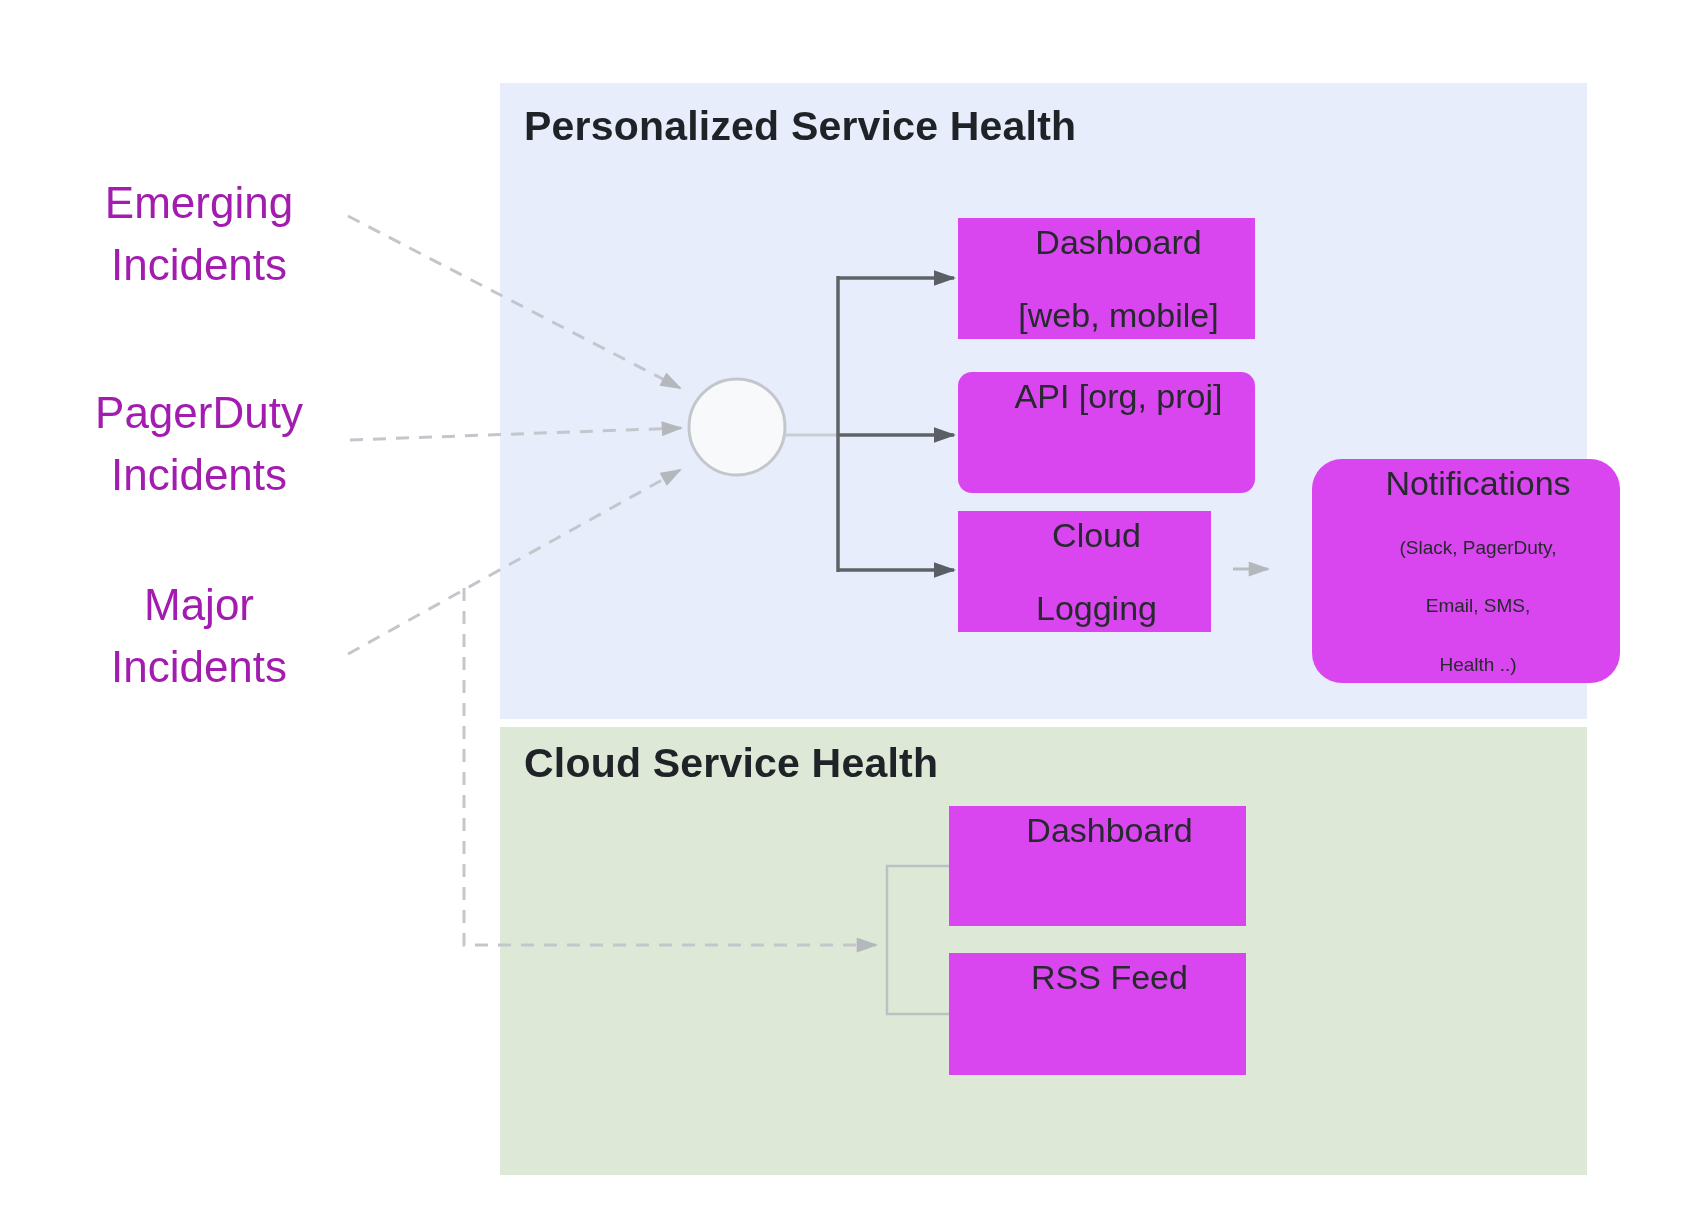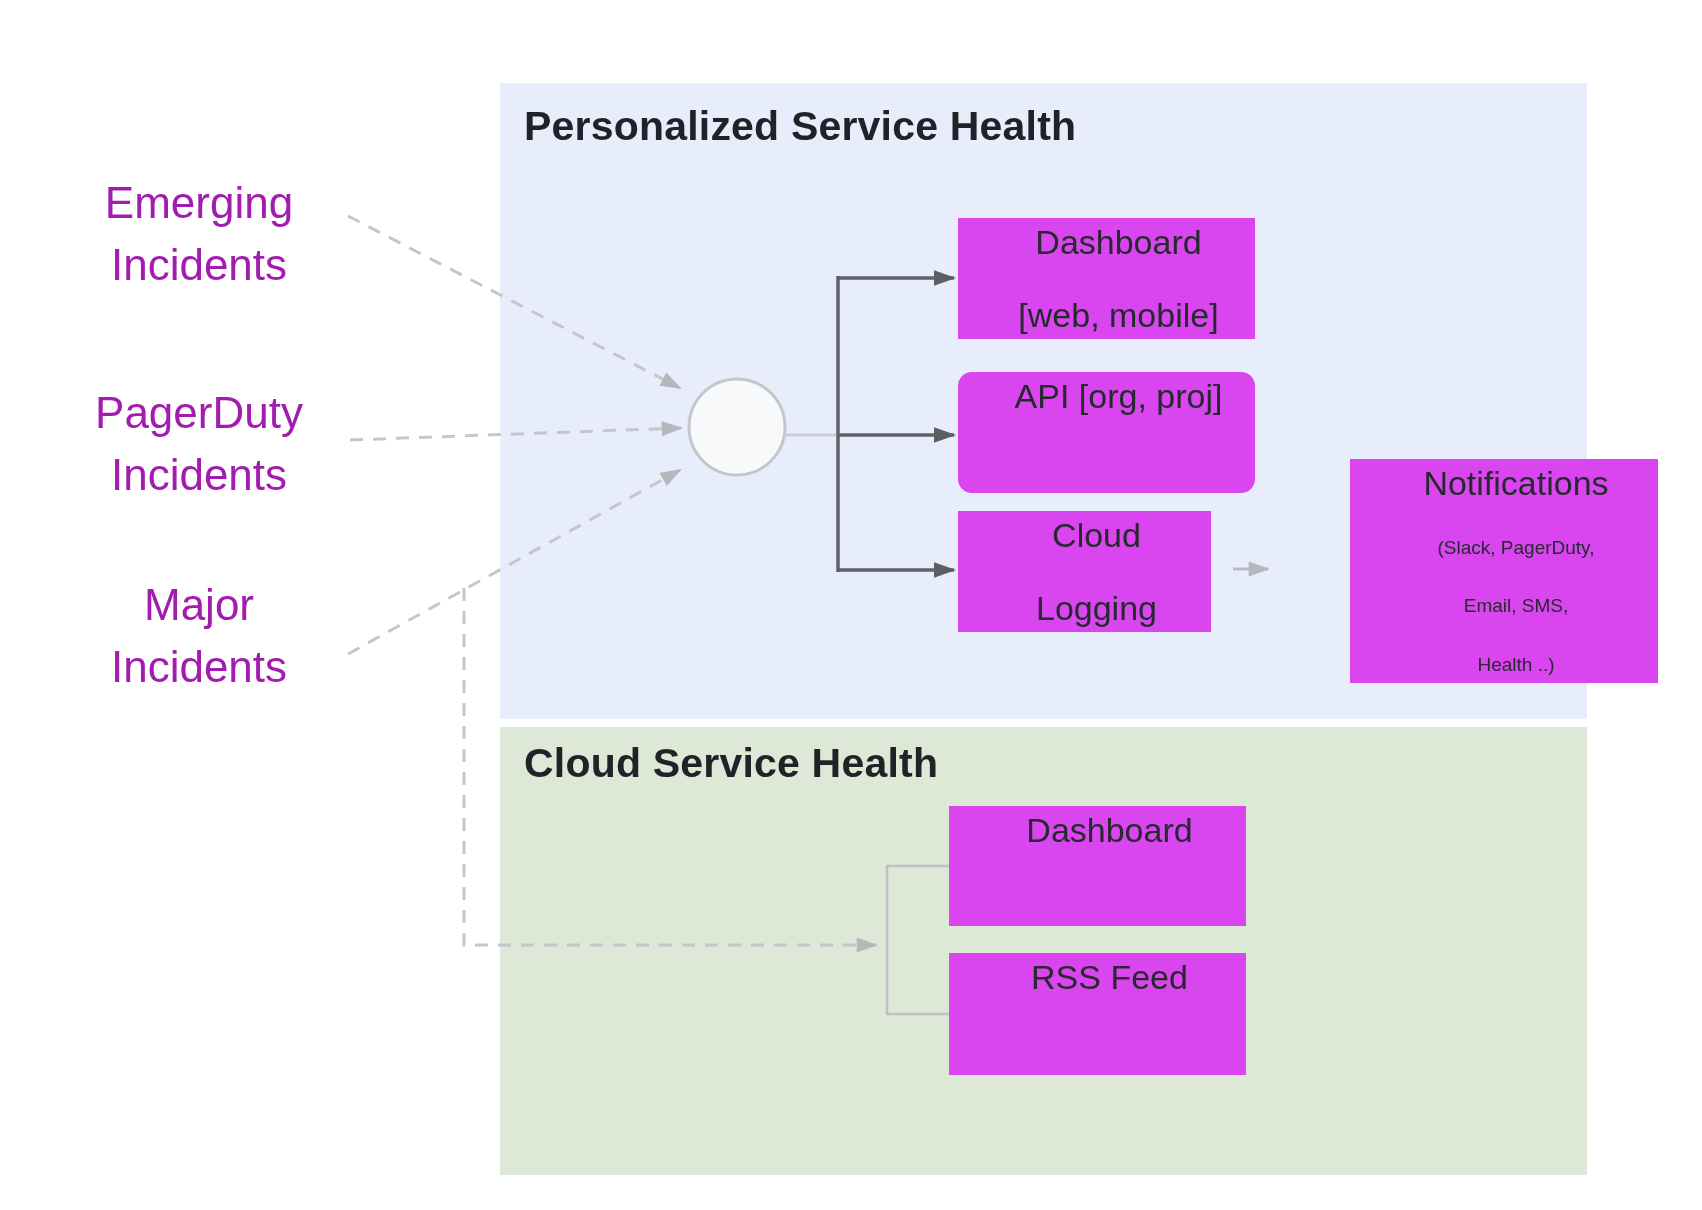--- a/index.html
+++ b/index.html
@@ -68,21 +68,21 @@
     justify-content: space-between;
     text-align: center;
     font-size: 34px;
     line-height: 48px;
     color: #26292e;
     padding-left: 24px;
   }
   .box-psh-dashboard { left: 958px;  top: 218px; width: 273px; height: 121px; }
   .box-psh-api       { left: 958px;  top: 372px; width: 273px; height: 121px; border-radius: 14px; }
   .box-psh-logging   { left: 958px;  top: 511px; width: 229px; height: 121px; }
-  .box-psh-notif     { left: 1350px; top: 459px; width: 284px; height: 224px; }
+  .box-psh-notif     { left: 1312px; top: 459px; width: 284px; height: 224px; border-radius: 30px; }
   .box-csh-dashboard { left: 949px;  top: 806px; width: 273px; height: 120px; }
   .box-csh-rss       { left: 949px;  top: 953px; width: 273px; height: 122px; }
 
   .notif-title {
     font-size: 34px;
     line-height: 48px;
     color: #26292e;
   }
   .notif-detail {
     font-size: 19px;

